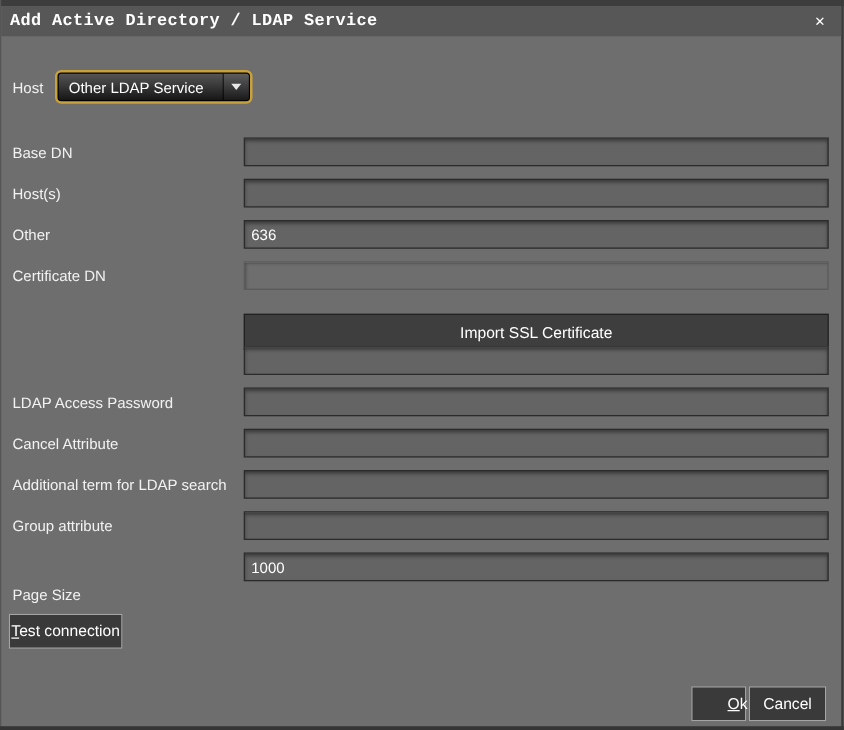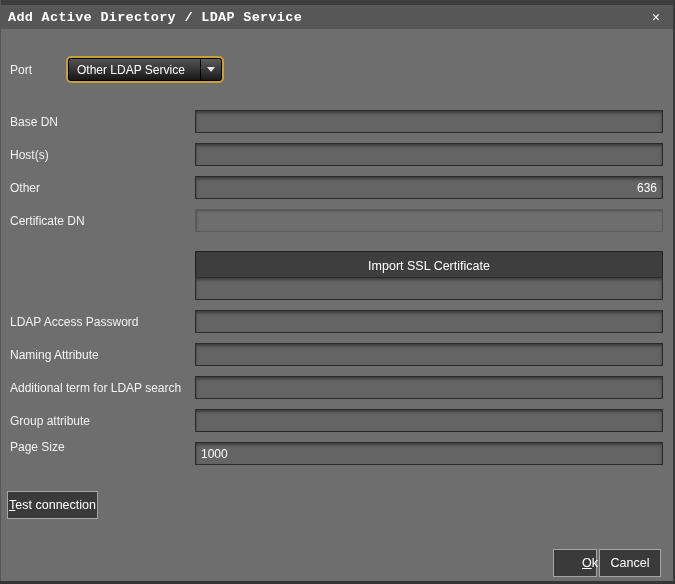--- a/index.html
+++ b/index.html
@@ -40,21 +40,20 @@
     color:#f2f2f2; font-size:12px; line-height:15px;
     white-space:nowrap;
   }
 
   
   .dropdown {
     position:absolute; left:44px; top:56px; width:158px; height:27px;
     border:2px solid #c9a13b; border-radius:5px;
     background:#000; box-sizing:border-box; padding:1px;
     cursor:default;
-    margin-left:22px;
   }
   .dd-inner {
     display:flex; height:100%; box-sizing:border-box;
     background:linear-gradient(#555555, #161616);
     border-radius:2px;
   }
   .dd-text {
     flex:1; color:#ffffff; font-size:12px;
     display:flex; align-items:center; padding-left:8px;
     white-space:nowrap; overflow:hidden;
@@ -115,59 +114,59 @@
   <div class="edge-right"></div>
   <div class="edge-bottom"></div>
 
   <div class="titlebar">
     <span class="title">Add Active Directory / LDAP Service</span>
   </div>
   <div class="titlebar" style="background:transparent; pointer-events:none;">
     <span class="close-btn" style="pointer-events:auto">✕</span>
   </div>
 
-  <span class="flabel" style="top:63px">Port</span>
+  <span class="flabel" style="top:63px">Host</span>
   <div class="dropdown">
     <div class="dd-inner">
       <span class="dd-text">Other LDAP Service</span>
       <span class="dd-btn">
         <span class="dd-arrow"></span>
       </span>
     </div>
   </div>
 
   <span class="flabel" style="top:115px">Base DN</span>
   <input class="field" style="top: 110px;" value="">
 
   <span class="flabel" style="top:148px">Host(s)</span>
   <input class="field" style="top: 143px;" value="">
 
   <span class="flabel" style="top:181px">Other</span>
-  <input class="field" style="top: 176px; text-align: right;" value="636">
+  <input class="field" style="top: 176px;" value="636">
 
   <span class="flabel" style="top:214px">Certificate DN</span>
   <input class="field disabled" style="top: 209px;" disabled="" value="">
 
   <button class="btn btn-import">Import SSL Certificate</button>
 
   <input class="field" style="top: 277px;" value="">
 
   <span class="flabel" style="top:315px">LDAP Access Password</span>
   <input class="field" style="top: 310px;" value="">
 
-  <span class="flabel" style="top:348px">Naming Attribute</span>
+  <span class="flabel" style="top:348px">Cancel Attribute</span>
   <input class="field" style="top: 343px;" value="">
 
   <span class="flabel" style="top:381px">Additional term for LDAP search</span>
   <input class="field" style="top: 376px;" value="">
 
   <span class="flabel" style="top:414px">Group attribute</span>
   <input class="field" style="top: 409px;" value="">
 
-  <span class="flabel" style="top:440px">Page Size</span>
+  <span class="flabel" style="top:469px">Page Size</span>
   <input class="field" style="top: 442px;" value="1000">
 
   <button class="btn btn-test">
     <span><span class="mn">T</span><span>est connection</span></span>
   </button>
 
   <button class="btn btn-ok">
     <span><span class="mn">O</span><span>k</span></span>
   </button>
   <button class="btn btn-cancel">Cancel</button>

